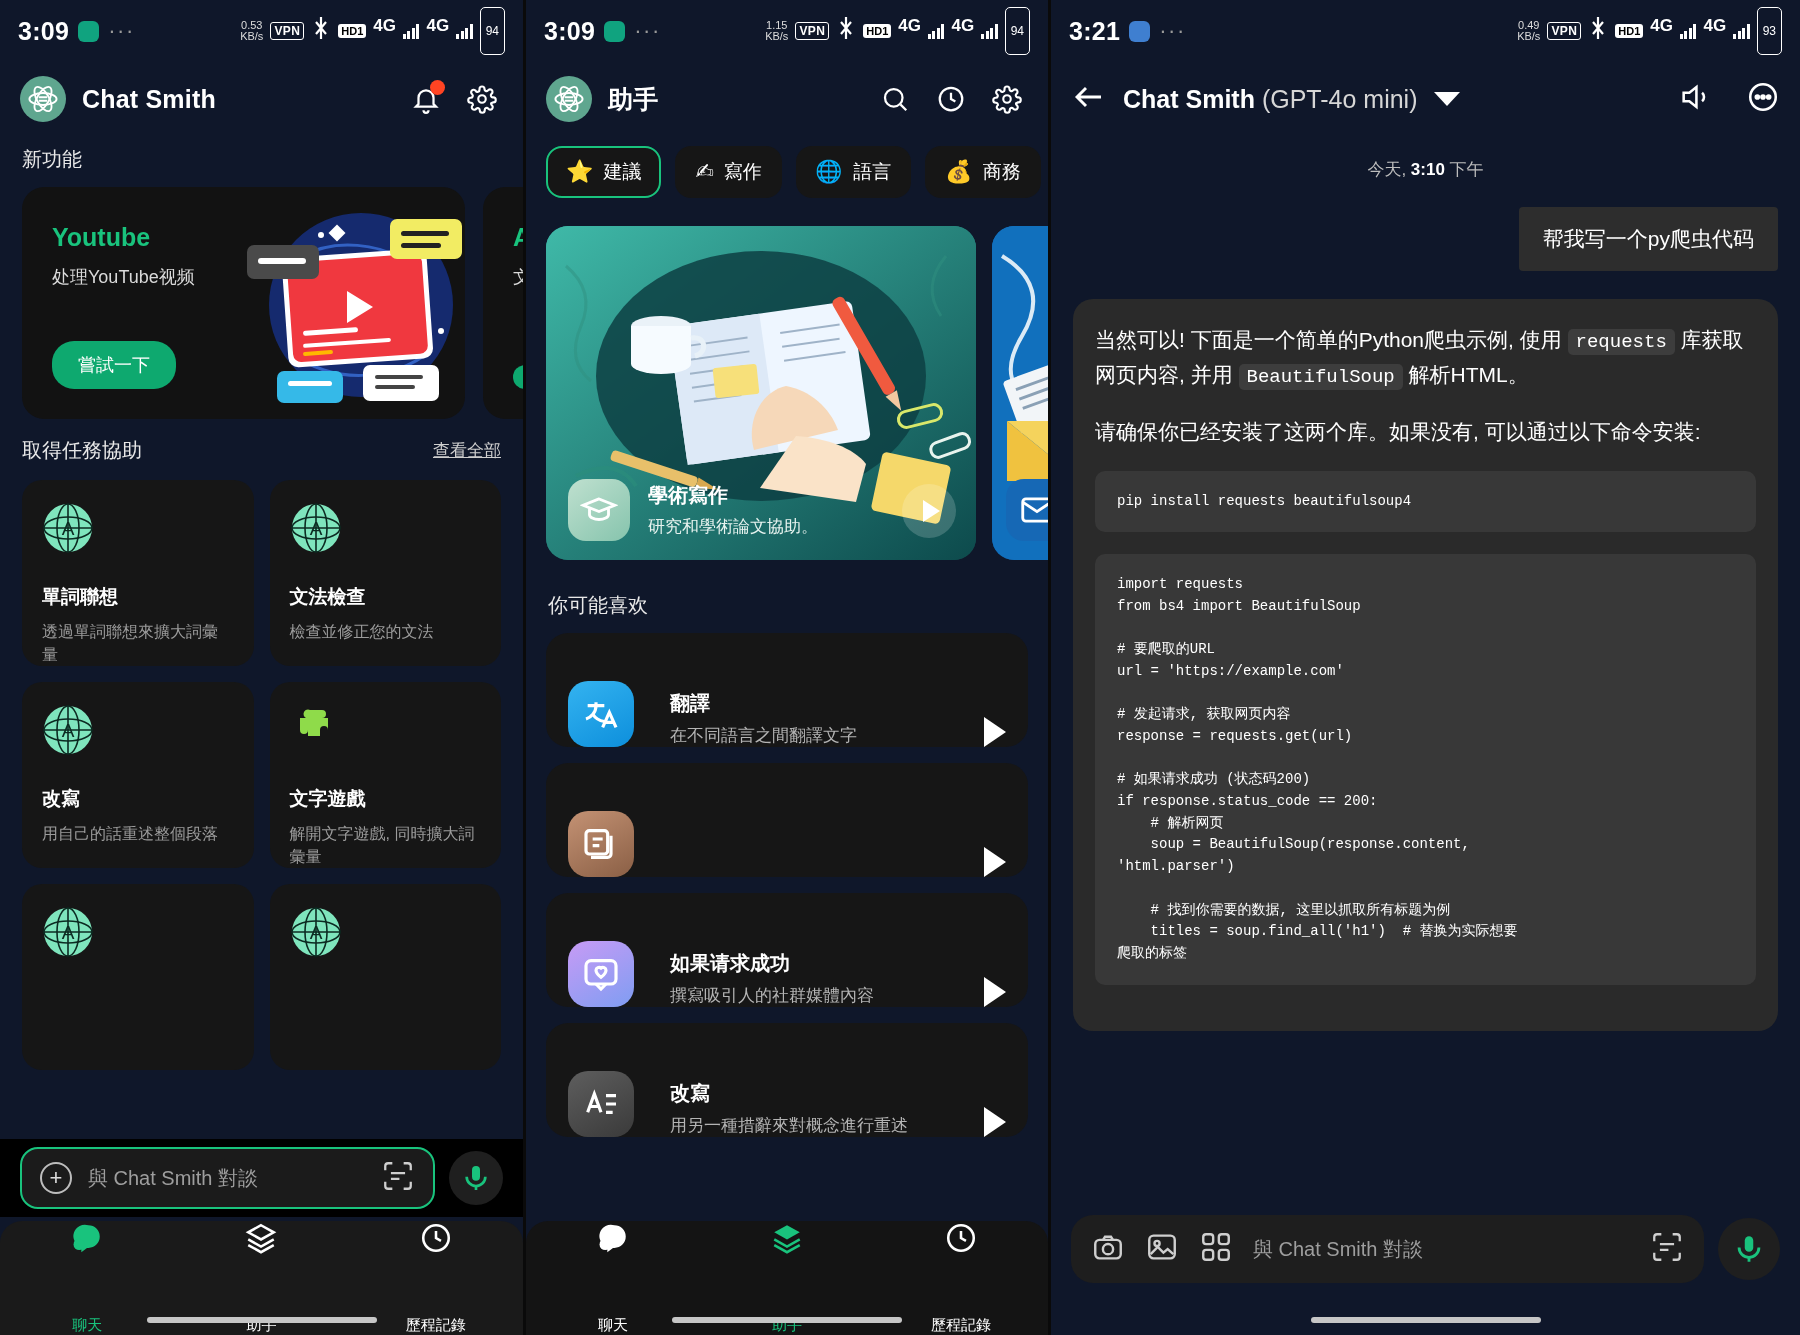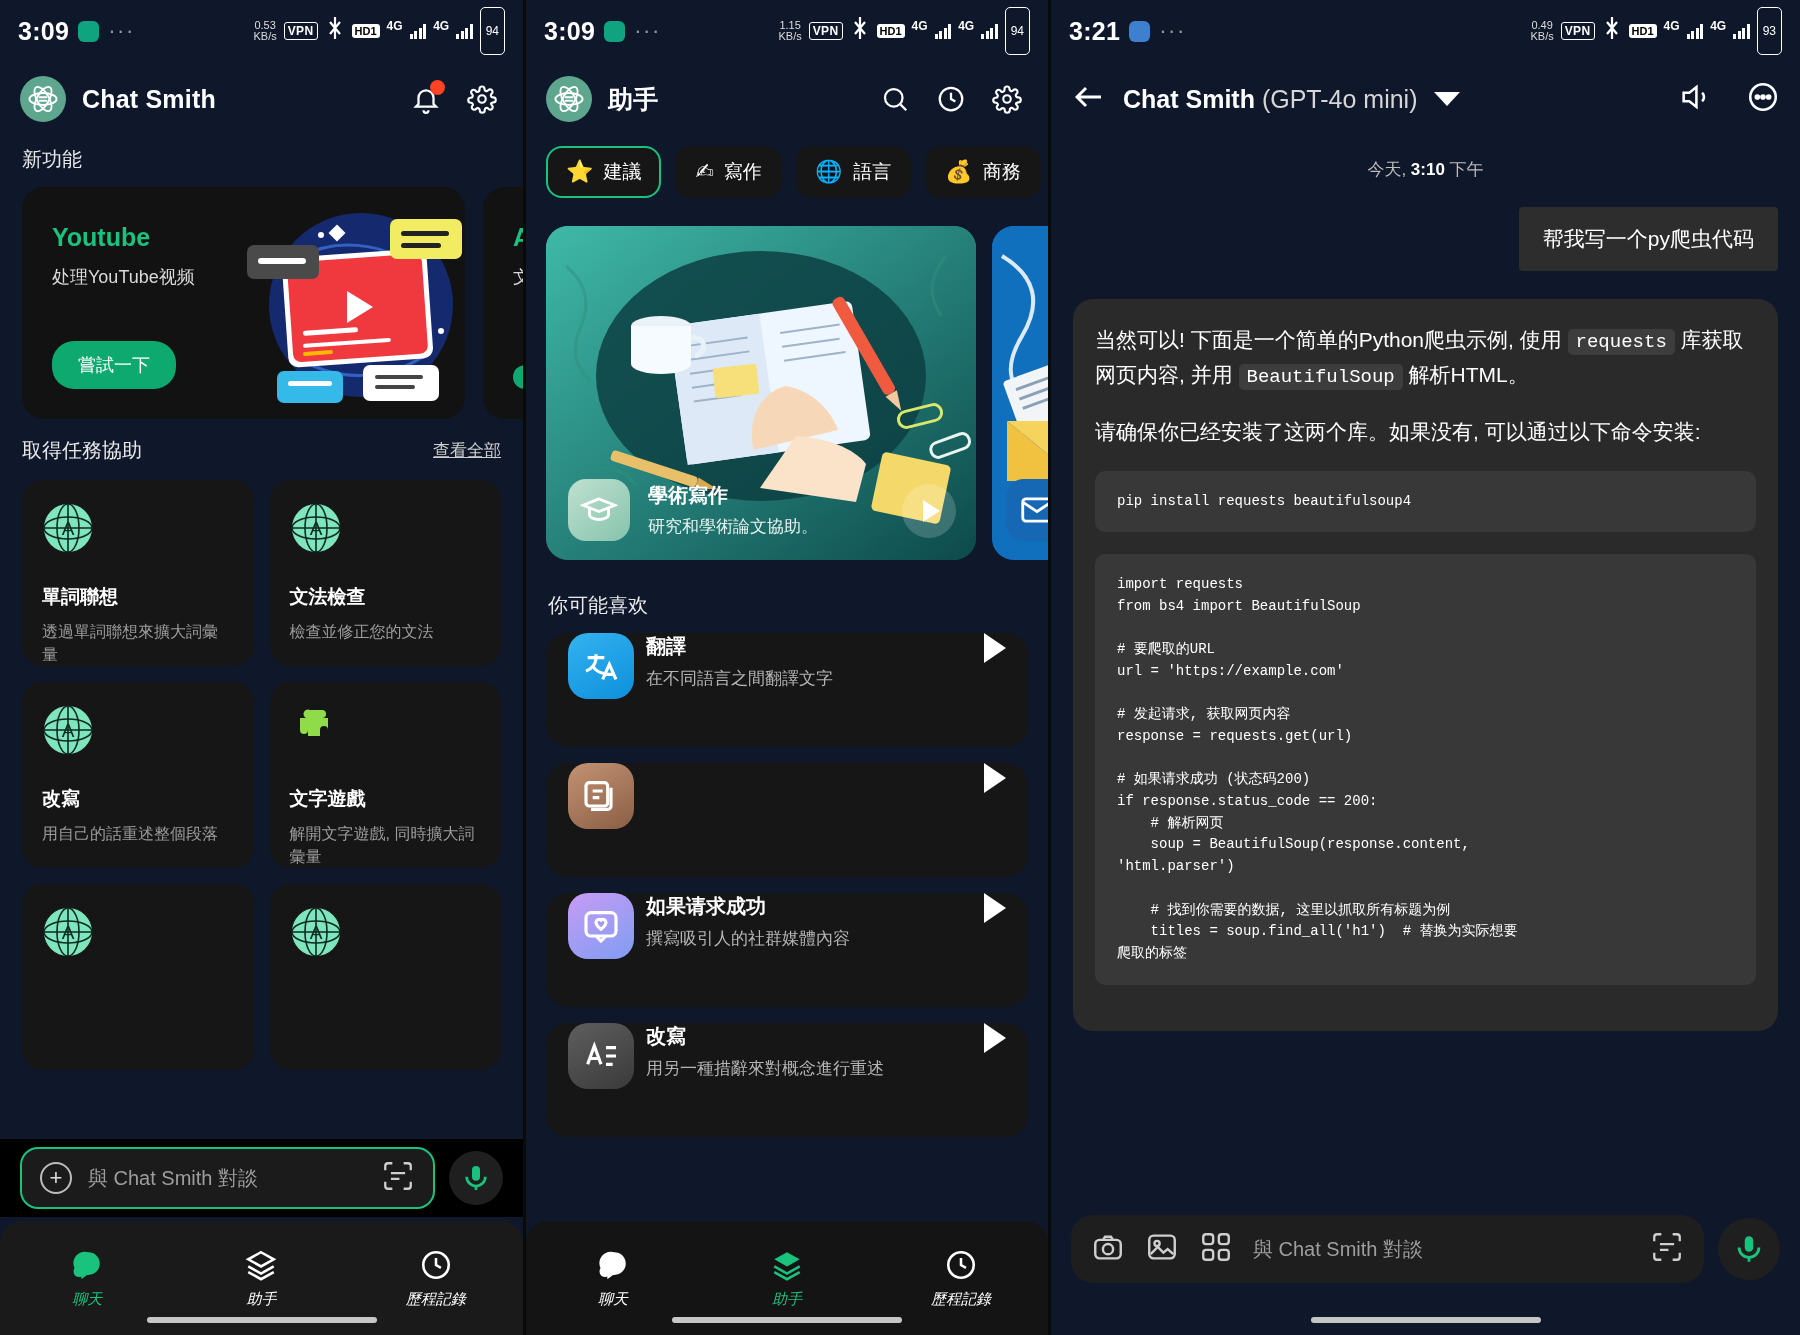--- a/index.html
+++ b/index.html
@@ -19,21 +19,21 @@
   .statusbar { height:62px; display:flex; align-items:center; padding:0 18px; font-size:23px; }
   .sb-left { display:flex; align-items:center; gap:9px; }
   .sb-time { font-size:25px; font-weight:600; letter-spacing:.3px; }
   .sb-appicon { width:21px; height:21px; border-radius:6px; background:#10a37f; display:inline-block; }
   .sb-appicon.blue { background:#3f7fd0; }
   .sb-dots { letter-spacing:1.5px; color:#9a9a9a; font-size:22px; }
   .sb-right { margin-left:auto; display:flex; align-items:center; gap:7px; }
   .sb-kb { font-size:11px; line-height:11px; text-align:center; color:#ddd; }
   .sb-vpn { font-size:12px; border:1.6px solid #fff; border-radius:3px; padding:1px 3px; font-weight:700; letter-spacing:.4px; }
   .sb-hd { font-size:11px; background:#fff; color:#000; border-radius:3px; padding:1px 3px; font-weight:700; }
-  .sb-4g { font-size:12px; font-weight:600; position:relative; top:-5px;text-align:right; }
+  .sb-4g { font-size:17px; font-weight:600; position:relative; top:-5px;text-align:right; }
   .sig { display:inline-flex; align-items:flex-end; gap:1.5px; height:16px; }
   .sig i { width:3px; background:#fff; display:block; }
   .sig i:nth-child(1){height:5px}.sig i:nth-child(2){height:8px}
   .sig i:nth-child(3){height:11px}.sig i:nth-child(4){height:15px}
   .sb-batt { border:1.6px solid #fff; border-radius:5px; padding:16px 5px; font-size:12px; font-weight:400; }
 
   
   .appbar { display:flex; align-items:center; padding:0 20px; height:74px; }
   .logo { width:46px; height:46px; border-radius:50%; background:#5fa68f; display:flex; align-items:center; justify-content:center; }
   .logo svg { width:34px; height:34px; }
@@ -68,21 +68,21 @@
   
   .inputwrap { position:absolute; left:0; bottom:118px; width:100%; display:flex; align-items:center; gap:14px; padding:0 20px; background:#000; height:78px; }
   .inputbox { flex:1; height:62px; border:2px solid #19c37d; border-radius:18px; background:#1b1b1b; display:flex; align-items:center; padding:0 18px; gap:16px; }
   .plus { width:32px; height:32px; border:2px solid #bdbdbd; border-radius:50%; display:flex; align-items:center; justify-content:center; font-size:22px; color:#ddd; line-height:0; }
   .ph { font-size:20px; color:#9e9e9e; flex:1; }
   .mic-btn { width:54px; height:54px; border-radius:50%; background:#1f1f1f; display:flex; align-items:center; justify-content:center; }
 
   
   .bnav { position:absolute; left:0; bottom:0; width:100%; height:114px; background:#1a1a1a; border-radius:22px 22px 0 0; display:flex; }
   .bnav.flat { background:#141414; }
-  .bitem { flex:1; display:flex; flex-direction:column; align-items:center; justify-content:center; gap:8px; color:#fff;font-style:italic; }
+  .bitem { flex:1; display:flex; flex-direction:column; align-items:center; justify-content:space-between; gap:8px; color:#fff; }
   .bitem.active { color:#19c37d; }
   .bitem svg { width:34px; height:34px; }
   .blabel { font-size:15px; }
   .homebar { position:absolute; bottom:12px; left:50%; transform:translateX(-50%); width:230px; height:6px; border-radius:3px; background:#c6c6c6; }
 
   
   .chips { display:flex; gap:14px; padding:10px 20px 0; }
   .chip { display:flex; align-items:center; gap:10px; background:#161616; border:2px solid transparent; border-radius:16px; padding:11px 18px; font-size:19px; white-space:nowrap; }
   .chip.active { border-color:#19c37d; }
   .chip .em { font-size:22px; }
@@ -94,21 +94,21 @@
   .feat-foot { position:absolute; left:0; bottom:0; width:100%; height:100px; display:flex; align-items:center; padding:0 22px; gap:18px; }
   .feat-ic { width:62px; height:62px; border-radius:18px; background:linear-gradient(140deg,#bfe0cf,#86c4ad); display:flex; align-items:center; justify-content:center; }
   .feat-ic svg { width:38px; height:38px; }
   .feat-txt .n { font-size:20px; font-weight:600; }
   .feat-txt .d { font-size:17px; color:#e7f3ef; margin-top:6px; }
   .play { position:absolute; right:20px; bottom:22px; width:54px; height:54px; border-radius:50%; background:rgba(255,255,255,.18); display:flex; align-items:center; justify-content:center; }
   .play i { width:0;height:0;border-left:17px solid #fff;border-top:11px solid transparent;border-bottom:11px solid transparent;margin-left:5px; }
   .feature2 { flex:0 0 150px; background:linear-gradient(160deg,#1775c4,#0d4f8c); }
 
   .likerow { padding:0 20px; }
-  .like-item { background:#161616; border-radius:22px; height:114px; display:flex; align-items:flex-start; padding:0 22px; gap:12px; margin-bottom:16px; }
+  .like-item { background:#161616; border-radius:22px; height:114px; display:flex; align-items:flex-end; padding:0 22px; gap:36px; margin-bottom:16px; }
   .li-ic { width:66px; height:66px; border-radius:20px; display:flex; align-items:center; justify-content:center; flex:0 0 66px; }
   .li-ic svg { width:40px; height:40px; }
   .li-n { font-size:20px; font-weight:600; }
   .li-d { font-size:17px; color:#b4b4b4; margin-top:7px; }
   .li-play { margin-left:auto; width:0;height:0;border-left:22px solid #fff;border-top:15px solid transparent;border-bottom:15px solid transparent; }
 
   
   .chat-bar { display:flex; align-items:center; padding:0 20px; height:74px; gap:16px; }
   .chat-title { font-size:25px; font-weight:700; }
   .chat-title .m { font-weight:400; color:#d6d6d6; }

